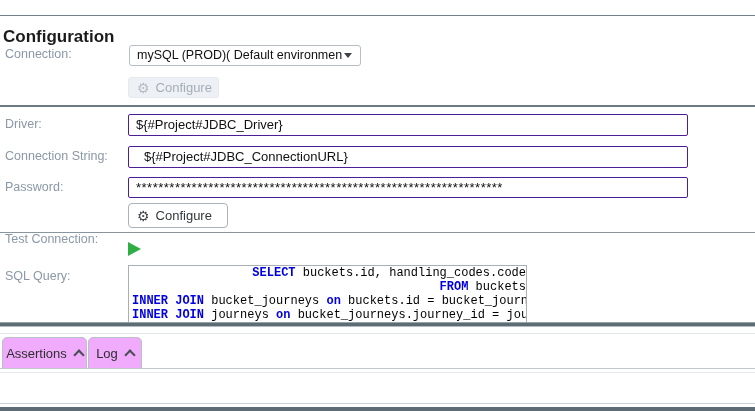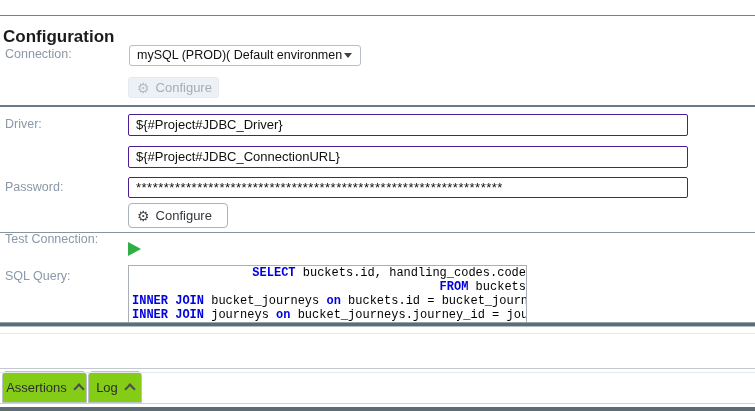--- a/index.html
+++ b/index.html
@@ -24,36 +24,36 @@
   .btn-disabled .gear{color:#b3bcc4;}
   .btn-enabled{left:128px;top:203px;width:100px;height:25px;background:#fff;
     border:1px solid #a9b1ba;border-radius:4px;color:#33383d;cursor:pointer;}
   .btn-enabled .gear{color:#41474d;}
   .gear{font-family:"DejaVu Sans",sans-serif;font-size:14px;margin:0 6px 0 8px;line-height:1;}
 
   .field{background:#fff;border:1px solid #4c1d95;box-sizing:border-box;border-radius:2px;
     font-size:13px;color:#101010;white-space:nowrap;overflow:hidden;}
   .field .fv{display:block;padding-left:7px;line-height:20px;}
   .f-driver{left:128px;top:114px;width:560px;height:22px;}
-  .f-cs{left:128px;top:146px;width:560px;height:22px;}
+  .f-cs{left:128px;top:146px;width:560px;height:22px;padding-left:8px;}
   .f-pw{left:128px;top:177px;width:560px;height:21px;letter-spacing:0.5px;}
 
   .play{left:128px;top:242px;width:0;height:0;cursor:pointer;
     border-top:7px solid transparent;border-bottom:7px solid transparent;border-left:13px solid #2fae46;}
 
   .sql-box{left:128px;top:265px;width:399px;height:58px;background:#fff;
     border:1px solid #a8afb6;box-sizing:border-box;overflow:hidden;cursor:text;text-align:right;}
   .sql-line{white-space:pre;font-family:"Liberation Mono","DejaVu Sans Mono",monospace;
     font-size:12px;line-height:14px;color:#000;padding-left:3px;}
   .sql-line span{white-space:pre;}
   .sql-line .kw{color:#0000e0;font-weight:bold;}
 
-  .tab{top:337px;height:32px;background:#84cc16;border:1px solid #b9c0c7;
+  .tab{top:337px;height:32px;background:#f0abfc;border:1px solid #b9c0c7;
     border-radius:5px 5px 0 0;box-sizing:border-box;display:flex;align-items:center;
-    justify-content:center;font-size:13px;color:#2e2e2e;cursor:pointer;margin-top:34px;}
+    justify-content:center;font-size:13px;color:#2e2e2e;cursor:pointer;}
   .tab-assertions{left:2px;width:85px;}
   .tab-log{left:88px;width:54px;}
   .chev{display:inline-block;width:6px;height:6px;border-left:2px solid #4a4f54;
     border-top:2px solid #4a4f54;transform:rotate(45deg);margin-left:8px;margin-top:4px;}
 </style>
 </head>
 <body>
 
 <div id="screen">
 
@@ -72,20 +72,21 @@
     <span>Configure</span>
   </div>
 
   <div class="hline" style="top:105px;height:2px;background:#6c7a85;"></div>
 
   <div class="abs row-label" style="left:5px;top:117px;">Driver:</div>
   <div class="abs field f-driver">
     <span class="fv">${#Project#JDBC_Driver}</span>
   </div>
 
+  <div class="abs row-label" style="left:5px;top:149px;">Connection String:</div>
   <div class="abs field f-cs">
     <span class="fv">${#Project#JDBC_ConnectionURL}</span>
   </div>
 
   <div class="abs row-label" style="left:5px;top:180px;">Password:</div>
   <div class="abs field f-pw">
     <span class="fv">******************************************************************</span>
   </div>
 
   <div class="abs btn btn-enabled">

